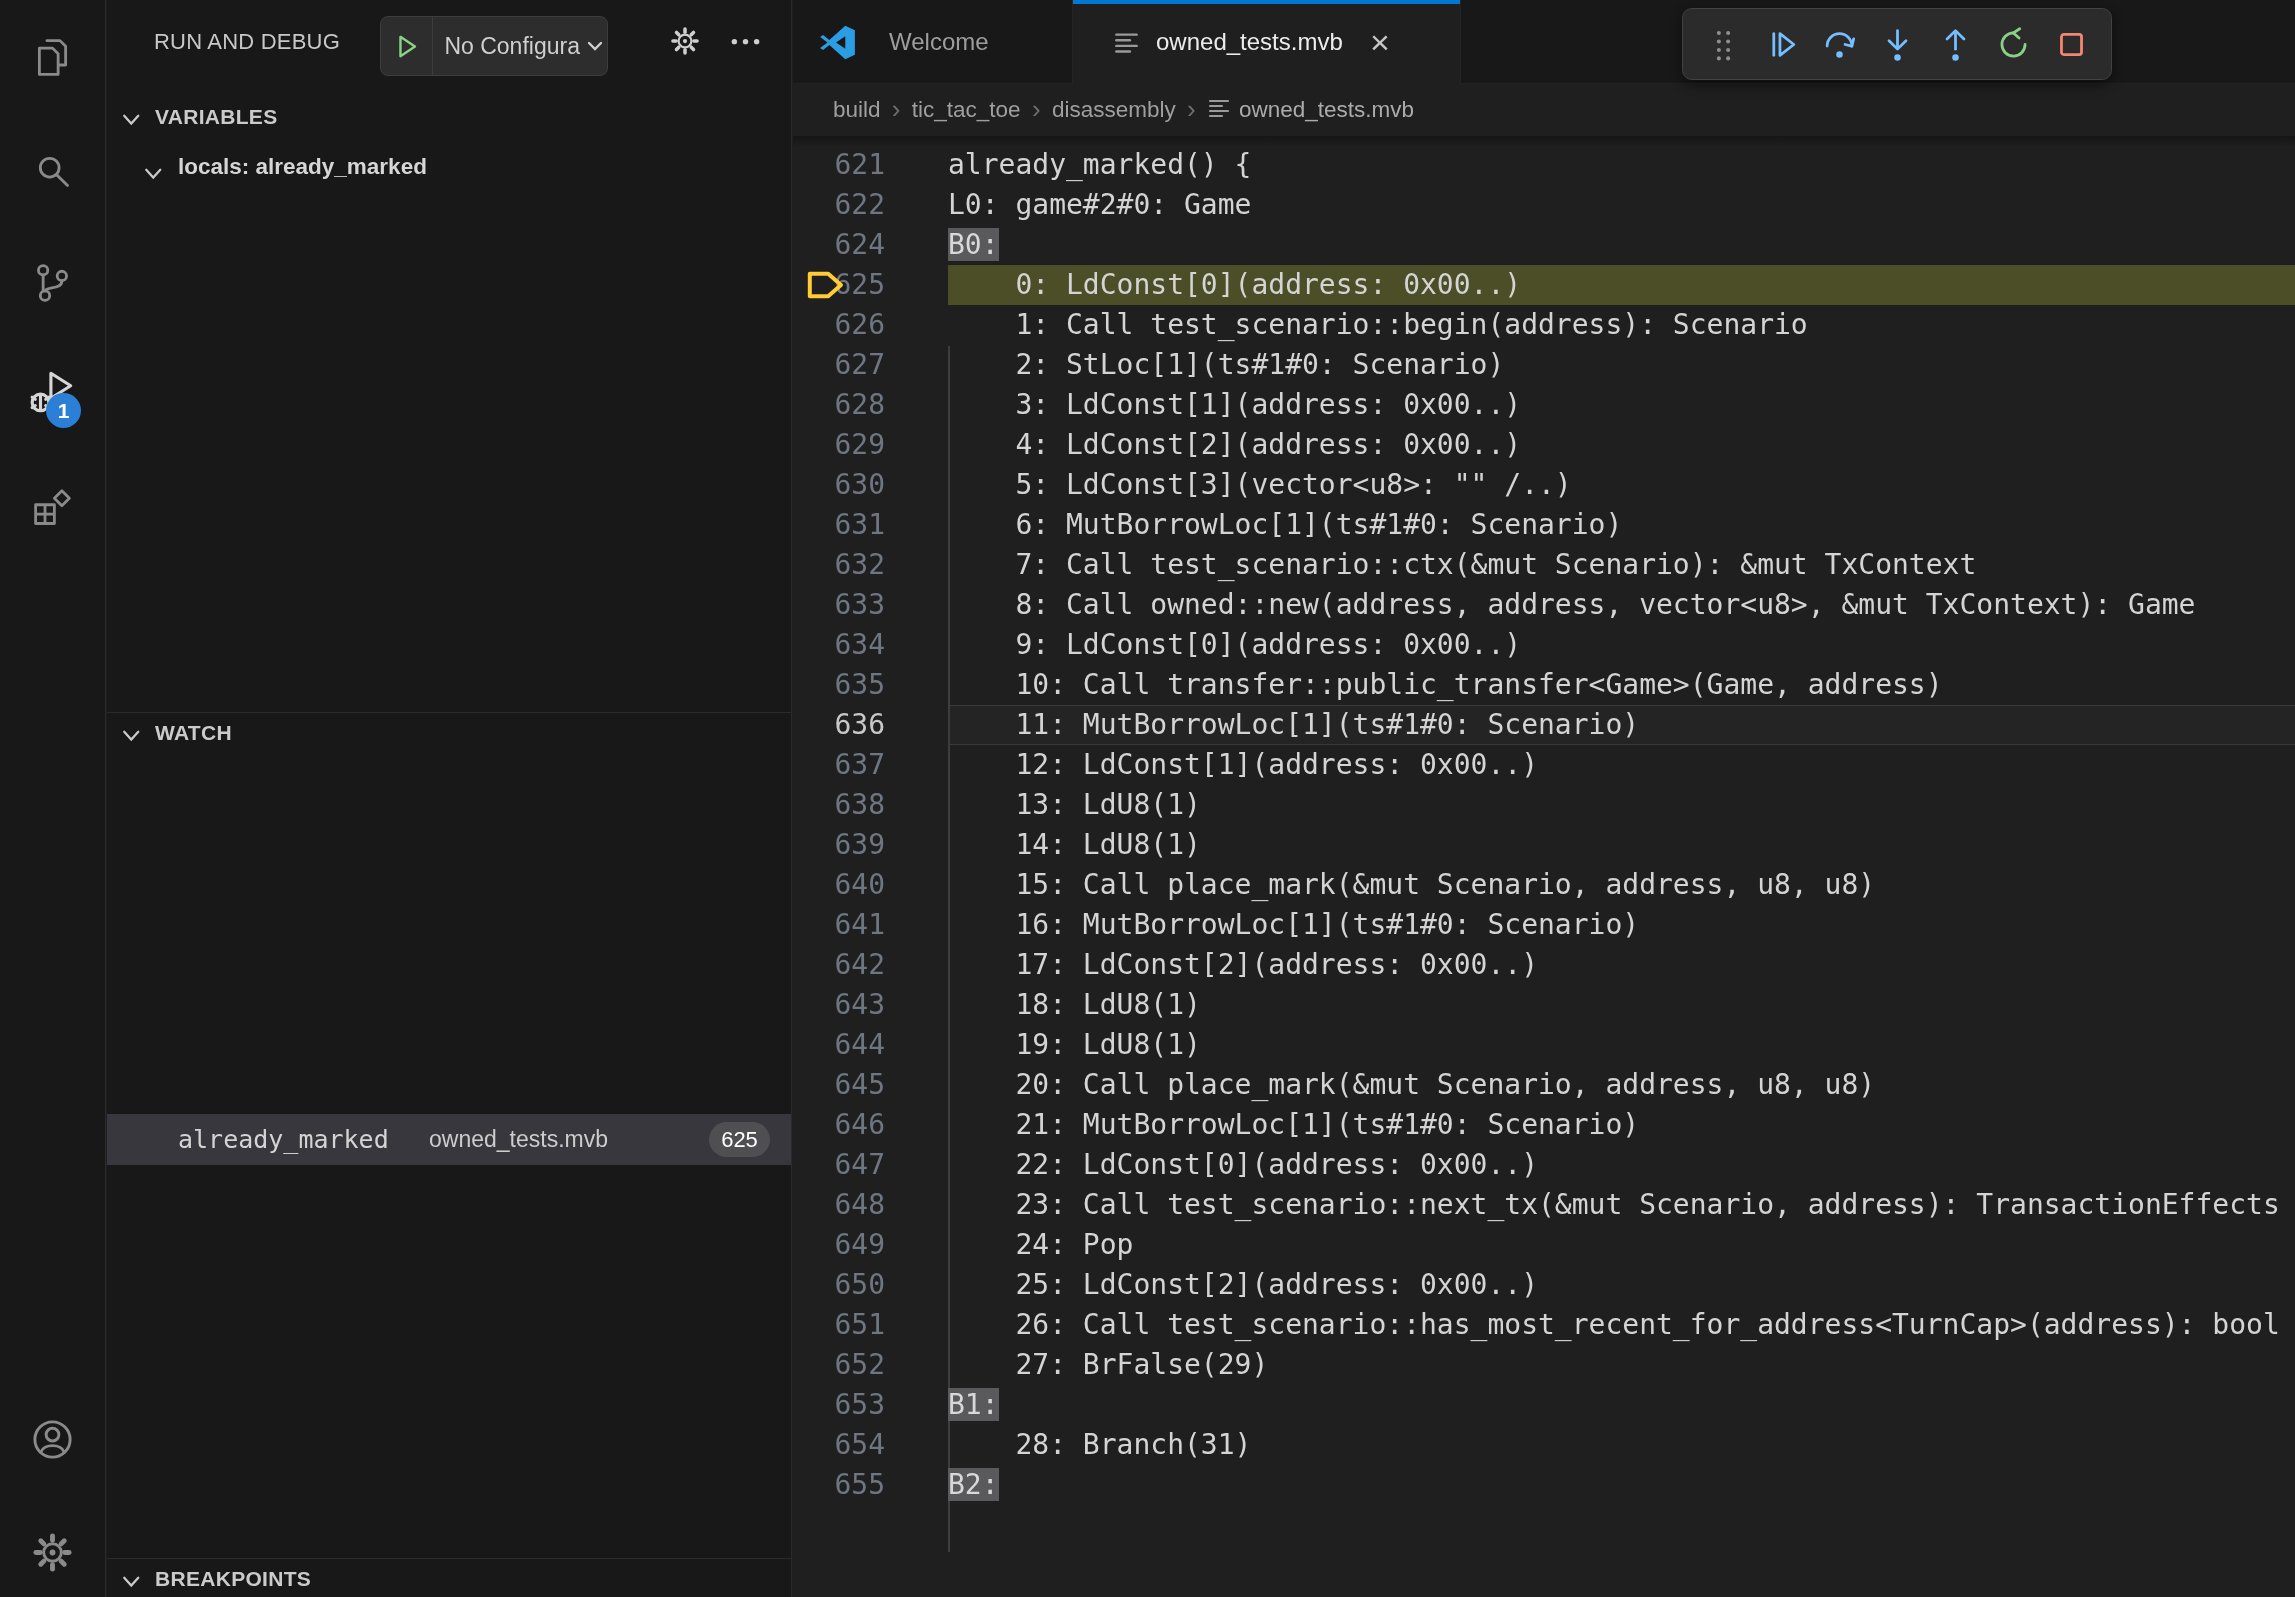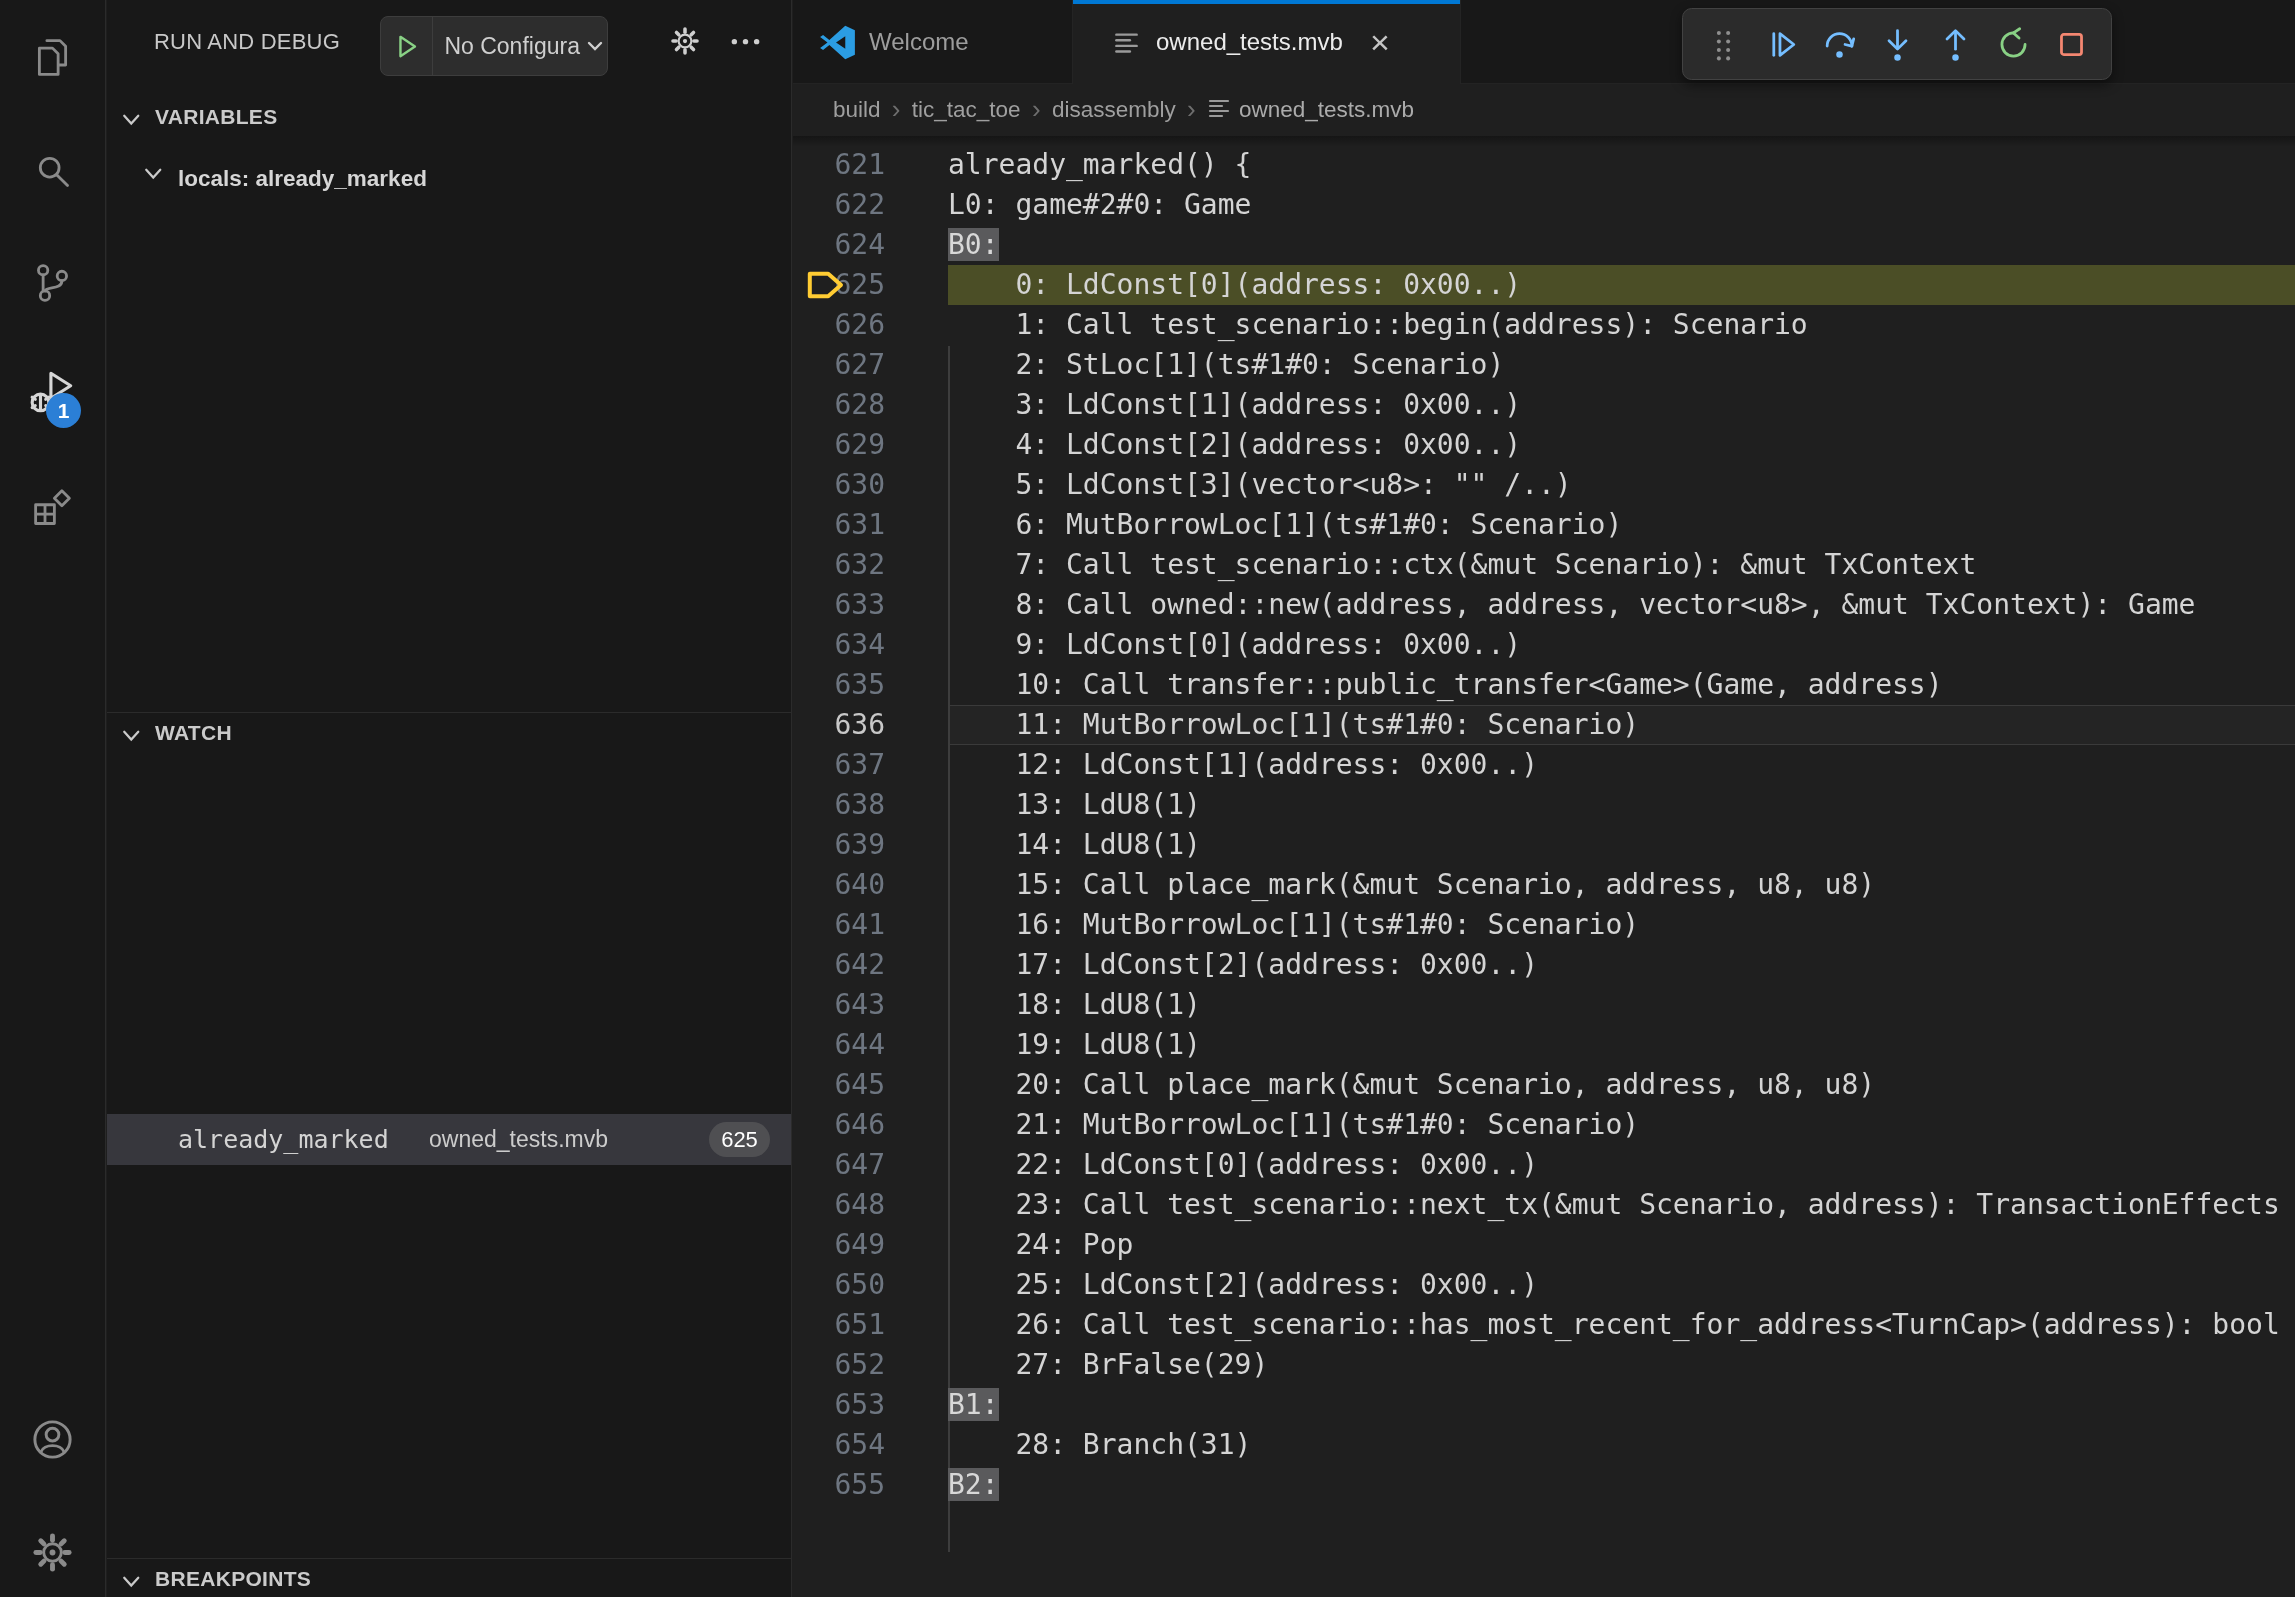--- a/index.html
+++ b/index.html
@@ -40,40 +40,40 @@
   .section-divider { position:absolute; left:0; width:100%; height:0.8px; background:#2b2b2b; }
   .section-header { position:absolute; left:0; width:100%; height:40px; cursor:pointer; }
   .section-header .chev { position:absolute; left:13px; top:10.5px; }
   .section-header .sh-label { position:absolute; left:48px; top:8px;
     font-size:21px; font-weight:700; color:#cbcbcb; letter-spacing:0.3px; }
   .section-header .sh-status { position:absolute; right:31px; top:9.7px;
     font-size:21px; font-weight:700; color:#e8e8e8; }
 
   #locals-row { position:absolute; left:0; top:151px; width:100%; height:40px; cursor:pointer; }
   #locals-row .chev { position:absolute; left:35px; top:10.5px; }
-  #locals-row .locals-label { position:absolute; left:71px; top:15px;
+  #locals-row .locals-label { position:absolute; left:71px; top:3px;
     font-size:22.5px; font-weight:700; color:#d6d6d6; }
 
   #callstack-frame { position:absolute; left:0; top:1114px; width:100%; height:51px;
     background:#37373d; cursor:pointer; }
   #callstack-frame .frame-name { position:absolute; left:71px; top:0; line-height:51px;
     font-family:"DejaVu Sans Mono",monospace; font-size:25px; color:#d4d4d4; }
   #callstack-frame .frame-file { position:absolute; left:322px; top:0; line-height:51px;
     font-size:23px; color:#cccccc; }
   #callstack-frame .frame-line-badge { position:absolute; left:602px; top:8px; width:61px; height:35px;
     background:#4f4f52; border-radius:17.7px; color:#ffffff; font-size:22px;
     display:flex; align-items:center; justify-content:center; }
 
   
   #editor { position:absolute; left:793px; top:0; right:0; height:100%; background:#1f1f1f; }
 
   #tabbar { position:absolute; left:0; top:0; right:0; height:84px; background:#181818;
     border-bottom:0.8px solid #232323; display:flex; }
   .tab { display:flex; align-items:center; cursor:pointer; position:relative; height:84px; }
-  #tab-welcome { width:280px; padding-left:26px; gap:13px; border-right:0.8px solid #242424; }
+  #tab-welcome { width:280px; padding-left:26px; gap:33px; border-right:0.8px solid #242424; }
   #tab-welcome .tab-label { font-size:24px; color:#9d9d9d; }
   #tab-active { width:388px; padding-left:40px; gap:16px; background:#1f1f1f;
     border-right:0.8px solid #242424; }
   #tab-active .tab-label { font-size:24px; color:#ececec; }
   #tab-active .tab-accent { position:absolute; left:0; top:0; right:0; height:4px; background:#0078d4; }
   .tab-close { margin-left:11.3px; font-size:34px; color:#c5c5c5; line-height:1; cursor:pointer; }
 
   #breadcrumb { position:absolute; left:0; top:84px; right:0; height:51px; background:#1f1f1f;
     display:flex; align-items:center; padding-left:40px; }
   .crumb { font-size:22.5px; color:#9f9f9f; cursor:pointer; white-space:nowrap; }

